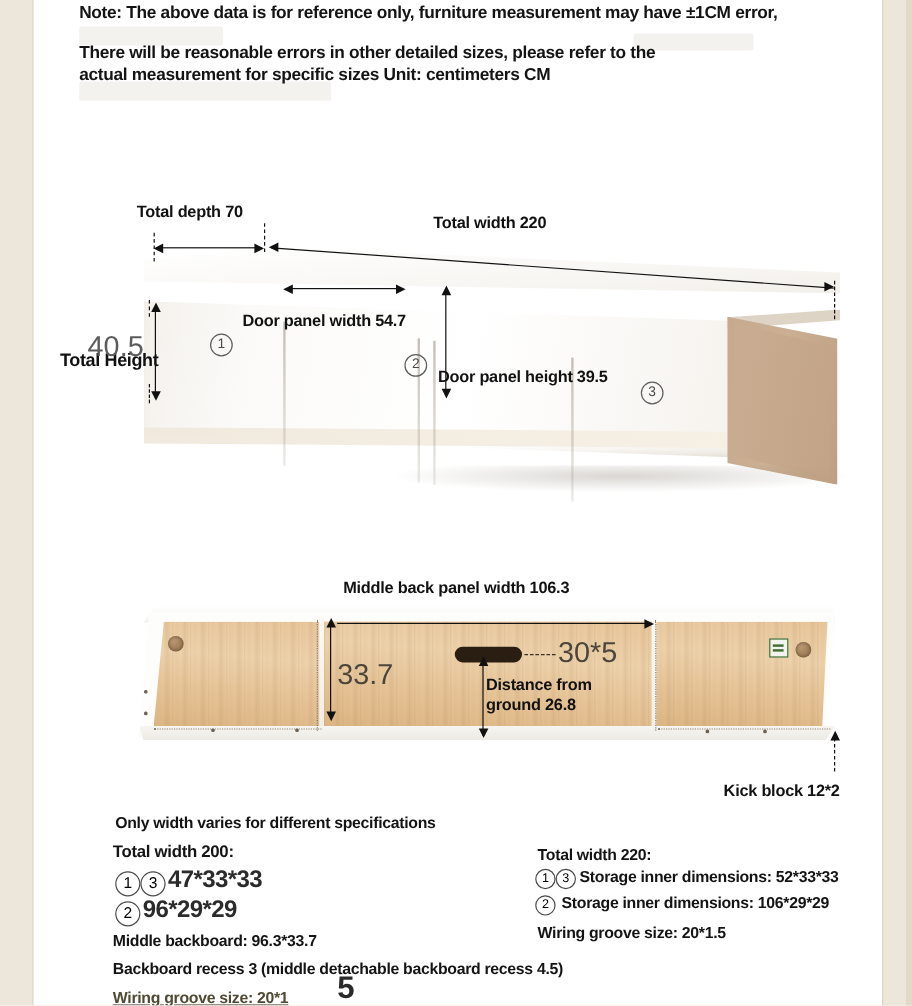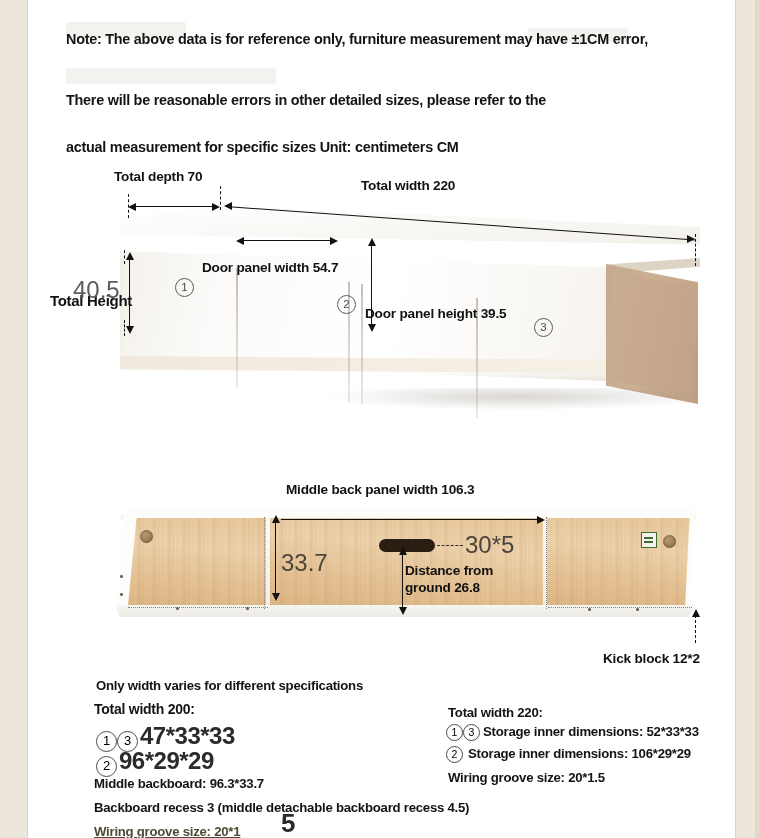--- a/index.html
+++ b/index.html
@@ -27,21 +27,21 @@
     position:absolute; left:736px; top:0; width:24px; height:838px;
     background:#EDE6DA;
   }
   .rail-right:after{
     content:""; position:absolute; right:0; top:0; width:5px; height:838px;
     background:#E2DAC9;
   }
   .note-block{ position:absolute; left:38px; top:2px; width:660px; }
   .note-line{
     color:#141414; font-weight:bold; font-size:14.4px;
-    line-height:19px; white-space:pre; letter-spacing:-0.25px;margin-top:28px;
+    line-height:19px; white-space:pre; letter-spacing:-0.25px;
   }
   .note-gap{ height:14px; }
 
   
   .ghost{
     position:absolute;
     background:#efeee9;
     opacity:.75;
     border-radius:2px;
   }
@@ -209,21 +209,21 @@
   
   .specs{ position:absolute; left:0; top:672px; width:707px; height:166px; }
   .sp{
     position:absolute; white-space:pre; color:#141414; font-weight:bold;
     letter-spacing:-0.25px;
   }
   .sp-13{ font-size:13.2px; }
   .sp-14{ font-size:14px; }
   .sp-olive{ color:#4e4a33; }
   .sp-big{
-    position:absolute; white-space:pre; font-size:24px; font-weight:bold;
+    position:absolute; white-space:pre; font-size:20px; font-weight:bold;
     color:#2b2b2b; letter-spacing:-0.5px;
   }
   .circ-sm{
     display:inline-block;
     border:1.2px solid #4a4a4a;
     border-radius:50%;
     width:15px;height:15px;
     font-size:10.5px; font-weight:normal; line-height:14px;
     text-align:center; vertical-align:2px;
   }

